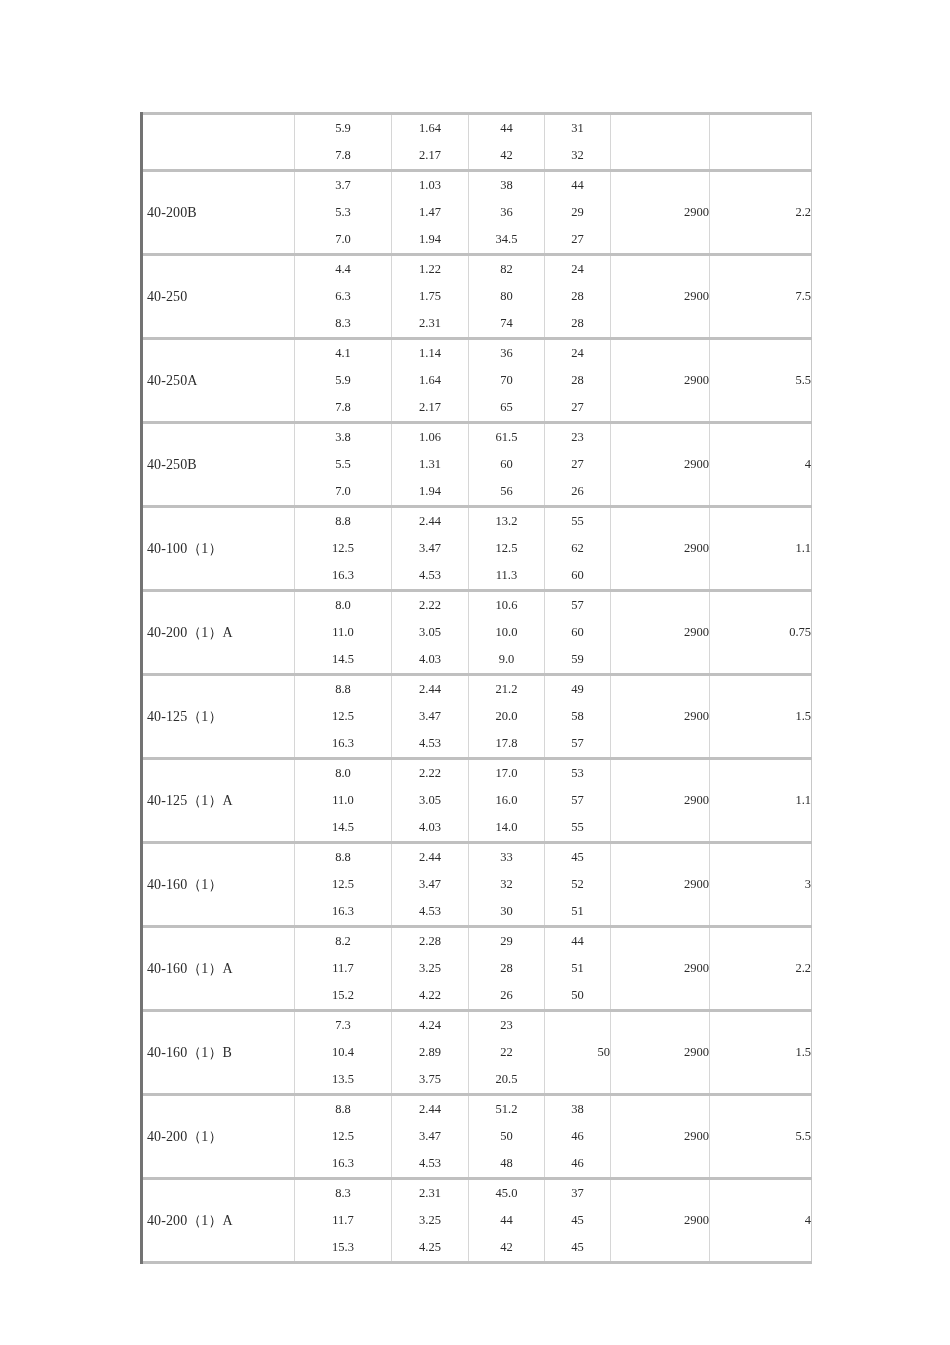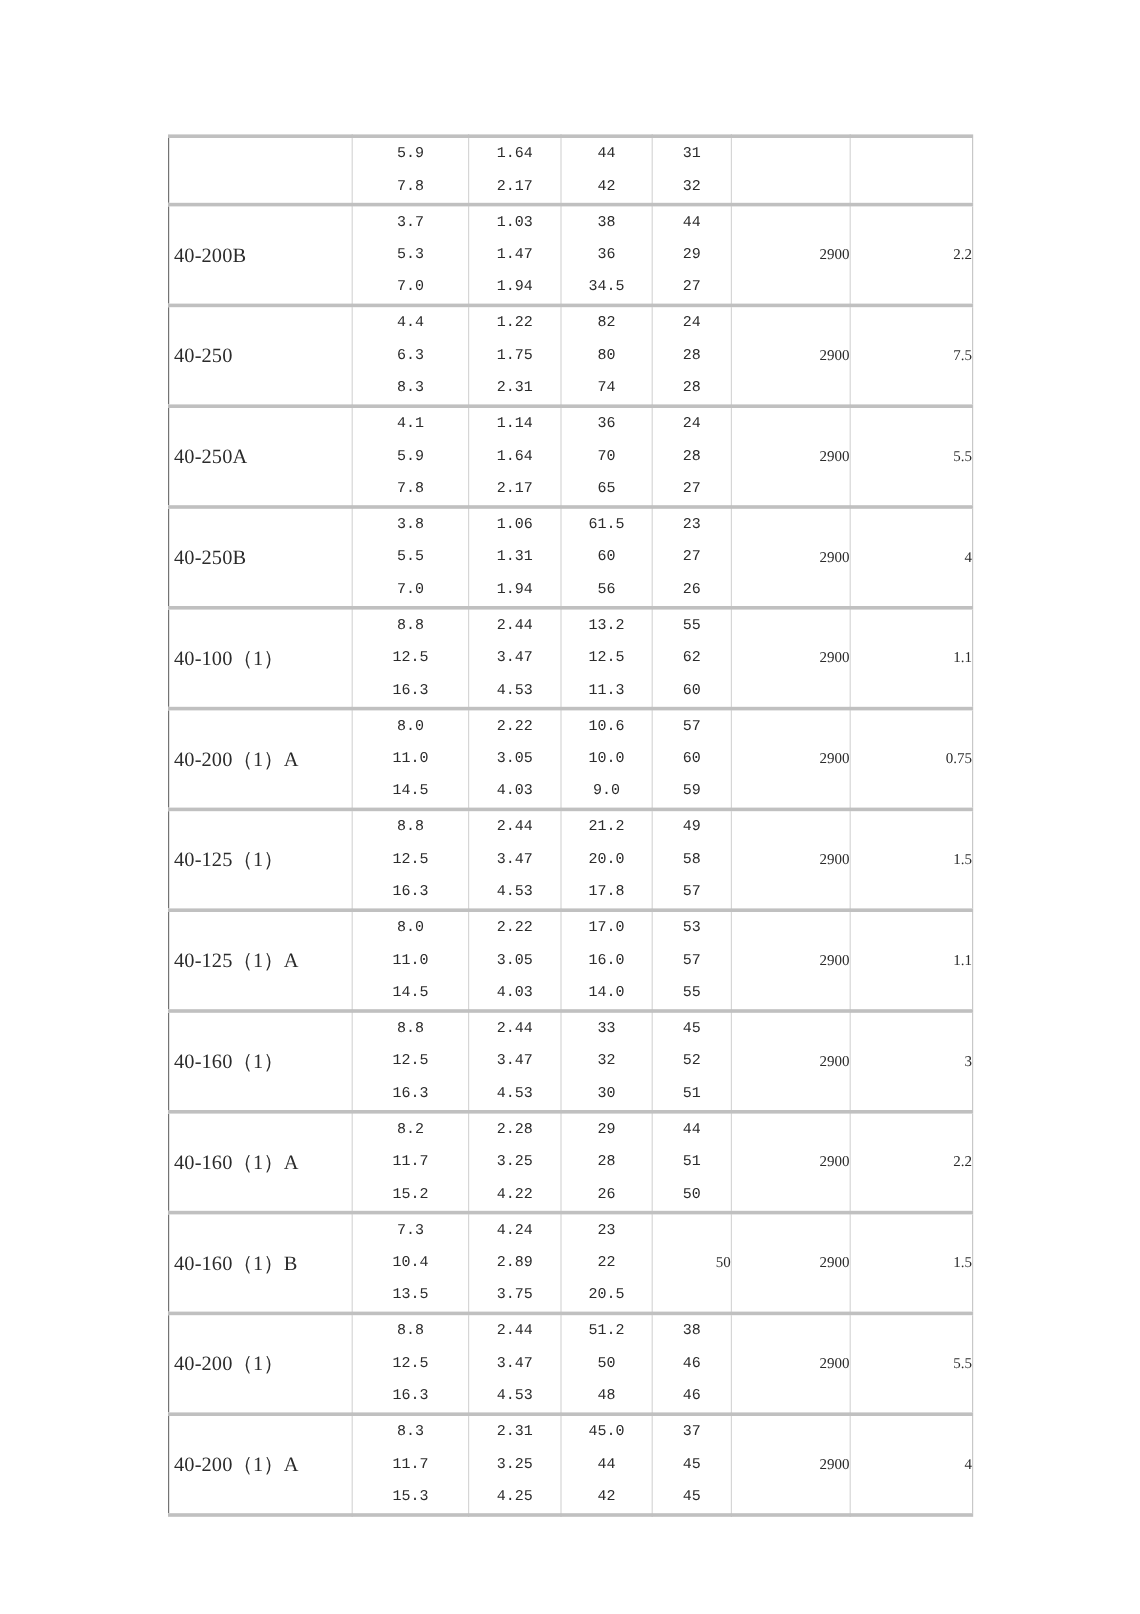--- a/index.html
+++ b/index.html
@@ -32,42 +32,41 @@
 
   #pump-table td {
     border-left: 1px solid #d6d6d6;
     border-right: 1px solid #d6d6d6;
     padding: 0;
     vertical-align: middle;
     background: #ffffff;
   }
 
   #pump-table td.col-model {
-    border-left: 1px solid #737373;
+    border-left: 3px solid #737373;
     text-align: left;
     padding-left: 4px;
-    font-size: 17px;
+    font-size: 14px;
     letter-spacing: 0.1px;
     white-space: nowrap;
   }
   #pump-table td.col-last {
     border-right: 1px solid #c8c8c8;
     margin-top: 45px;
   }
 
   #pump-table td.col-num {
     text-align: center;
     font-size: 12.5px;
   }
 
   .stack {
     display: flex;
     flex-direction: column;
     justify-content: space-between;
-    font-family: Liberation Mono, monospace;
   }
   .stack .ln {
     line-height: 27px;
     height: 27px;
     text-align: center;
   }
   .row-h2 .stack .ln { line-height: 27px; height: 27px; }
 
   .single-val {
     text-align: right;

